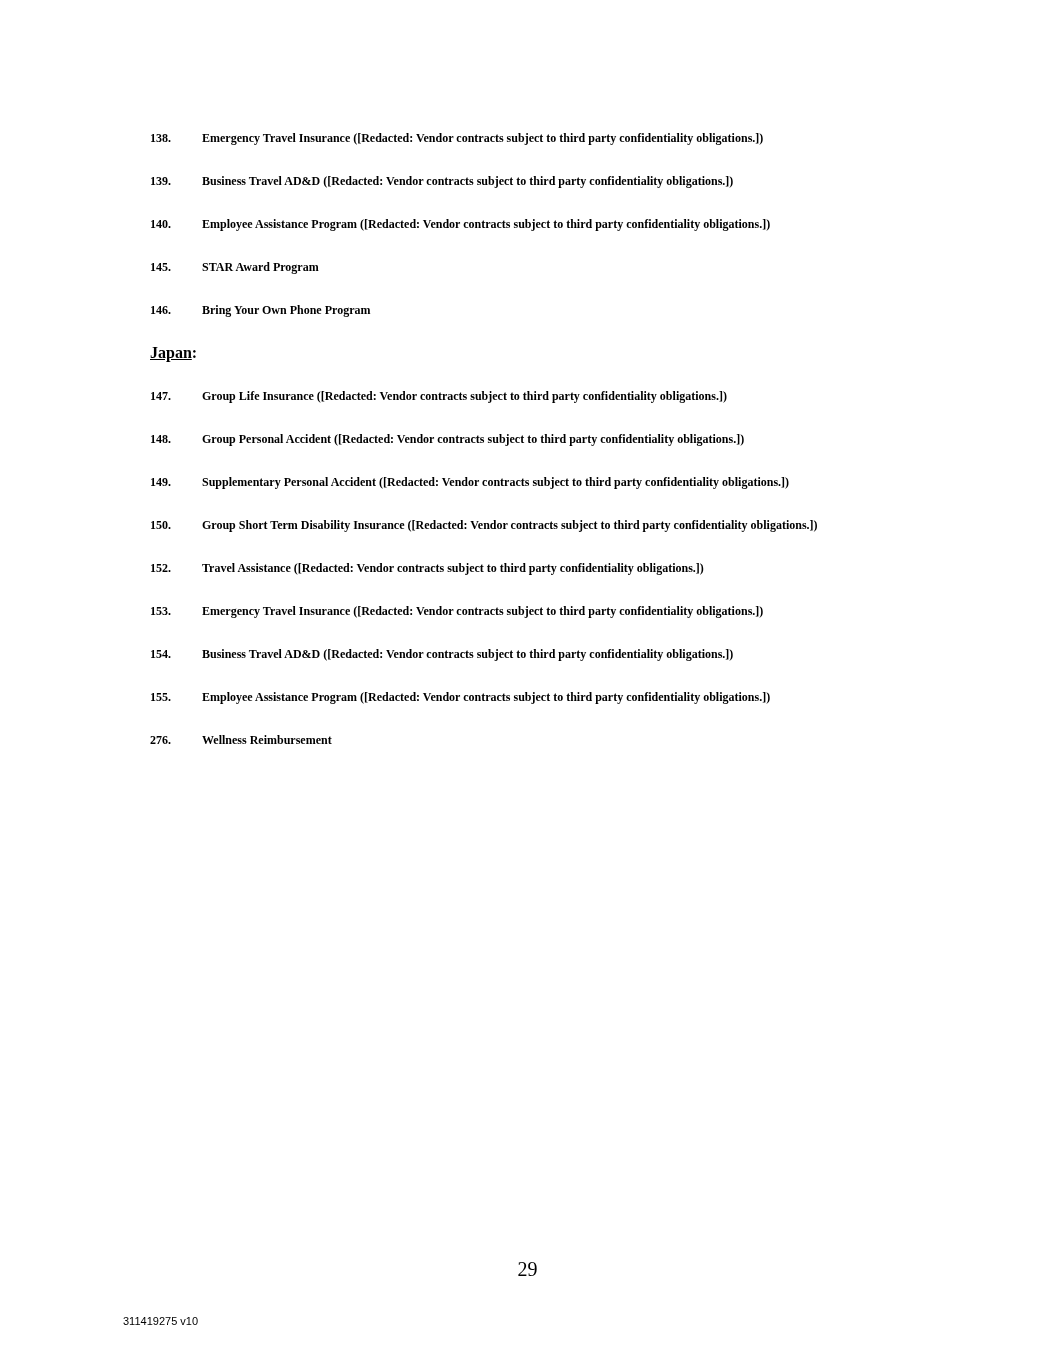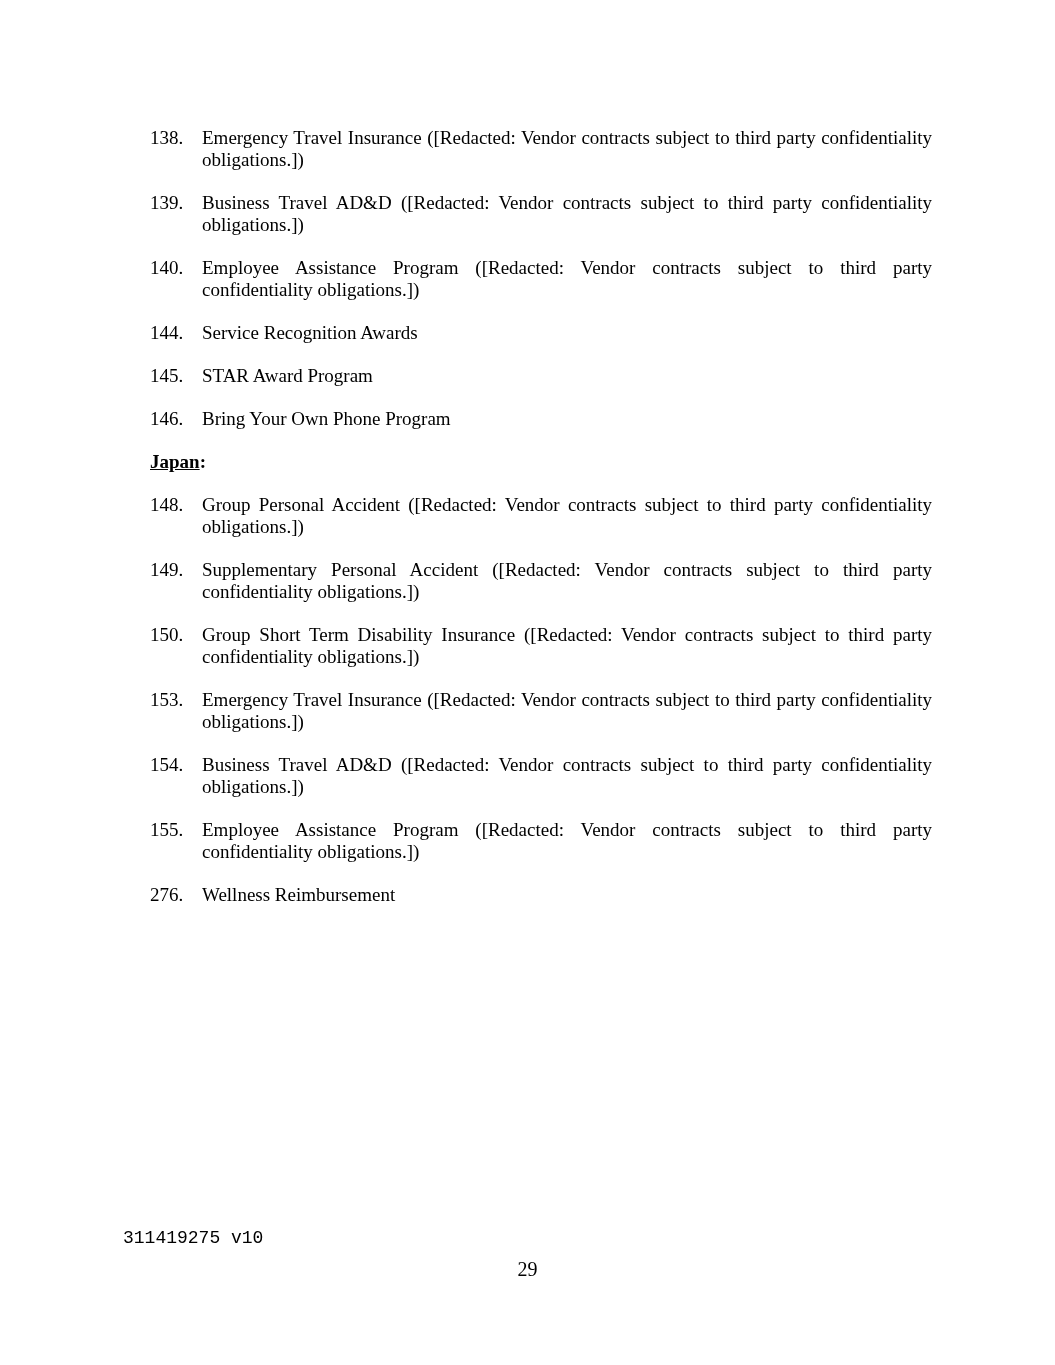--- a/index.html
+++ b/index.html
@@ -17,71 +17,73 @@
     inset: 0;
   }
   .content {
     position: absolute;
     top: 127px;
     left: 202px;
     right: 123px;
   }
   .item {
     position: relative;
-    font-size: 19px;
+    font-size: 12px;
     line-height: 22px;
     margin: 0 0 21px 0;
     text-align: justify;
+    font-weight: bold;
   }
   .item .num {
     position: absolute;
     left: -52px;
     top: 0;
     text-align: left;
   }
   .heading {
-    font-size: 19px;
+    font-size: 16px;
     line-height: 22px;
     font-weight: bold;
     margin: 8px 0 21px -52px;
     text-align: left;
   }
   .heading .hu { text-decoration: underline; }
   .page-number {
     position: absolute;
     top: 1258px;
     left: 0;
     width: 100%;
     text-align: center;
     font-size: 20px;
     font-family: Liberation Serif, serif;
   }
   .doc-id {
     position: absolute;
-    top: 1228px;
+    top: 1315px;
     left: 123px;
-    font-family: Liberation Mono, monospace;
-    font-size: 18px;
+    font-family: Liberation Sans, sans-serif;
+    font-size: 11px;
   }
 </style>
 </head>
 <body>
 
 <main class="page">
   <div class="content" id="sections">
       <div class="item"><span class="num">138.</span><span class="txt">Emergency Travel Insurance ([Redacted: Vendor contracts subject to third party confidentiality obligations.])</span></div>
       <div class="item"><span class="num">139.</span><span class="txt">Business Travel AD&amp;D ([Redacted: Vendor contracts subject to third party confidentiality obligations.])</span></div>
       <div class="item"><span class="num">140.</span><span class="txt">Employee Assistance Program ([Redacted: Vendor contracts subject to third party confidentiality obligations.])</span></div>
-      <div class="item"><span class="num">144.</span><span class="txt">Service Recognition Awards</span></div>
       <div class="item"><span class="num">145.</span><span class="txt">STAR Award Program</span></div>
       <div class="item"><span class="num">146.</span><span class="txt">Bring Your Own Phone Program</span></div>
       <p class="heading"><span class="hu">Japan</span><span>:</span></p>
+      <div class="item"><span class="num">147.</span><span class="txt">Group Life Insurance ([Redacted: Vendor contracts subject to third party confidentiality obligations.])</span></div>
       <div class="item"><span class="num">148.</span><span class="txt">Group Personal Accident ([Redacted: Vendor contracts subject to third party confidentiality obligations.])</span></div>
       <div class="item"><span class="num">149.</span><span class="txt">Supplementary Personal Accident ([Redacted: Vendor contracts subject to third party confidentiality obligations.])</span></div>
       <div class="item"><span class="num">150.</span><span class="txt">Group Short Term Disability Insurance ([Redacted: Vendor contracts subject to third party confidentiality obligations.])</span></div>
+      <div class="item"><span class="num">152.</span><span class="txt">Travel Assistance ([Redacted: Vendor contracts subject to third party confidentiality obligations.])</span></div>
       <div class="item"><span class="num">153.</span><span class="txt">Emergency Travel Insurance ([Redacted: Vendor contracts subject to third party confidentiality obligations.])</span></div>
       <div class="item"><span class="num">154.</span><span class="txt">Business Travel AD&amp;D ([Redacted: Vendor contracts subject to third party confidentiality obligations.])</span></div>
       <div class="item"><span class="num">155.</span><span class="txt">Employee Assistance Program ([Redacted: Vendor contracts subject to third party confidentiality obligations.])</span></div>
       <div class="item"><span class="num">276.</span><span class="txt">Wellness Reimbursement</span></div>
     </div>
   <div class="page-number">29</div>
   <div class="doc-id">311419275 v10</div>
 </main>
 
 </body></html>

